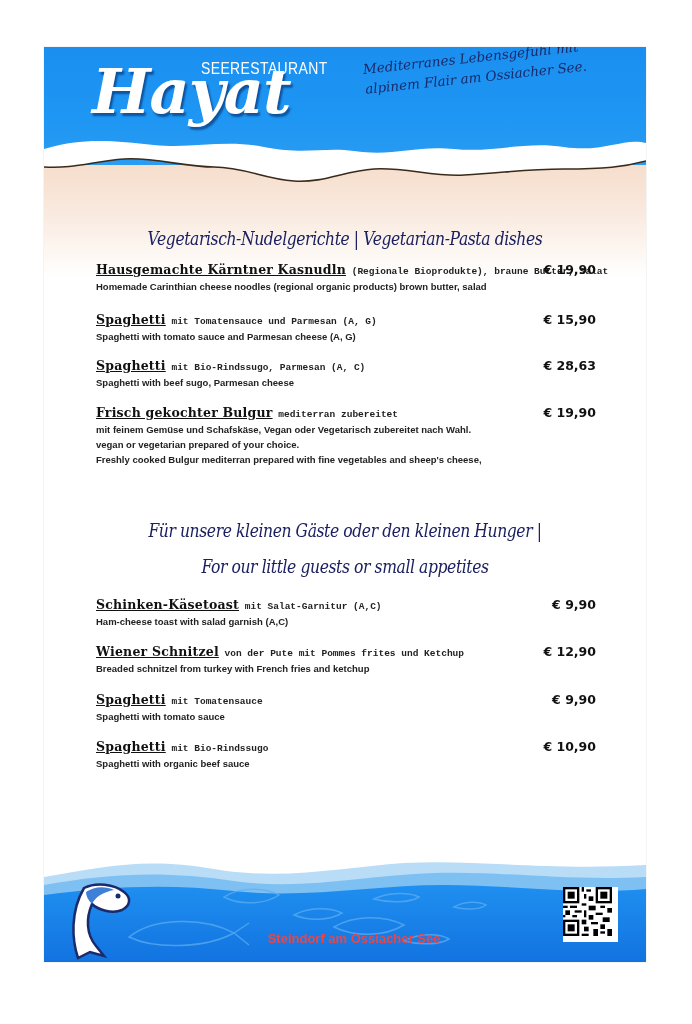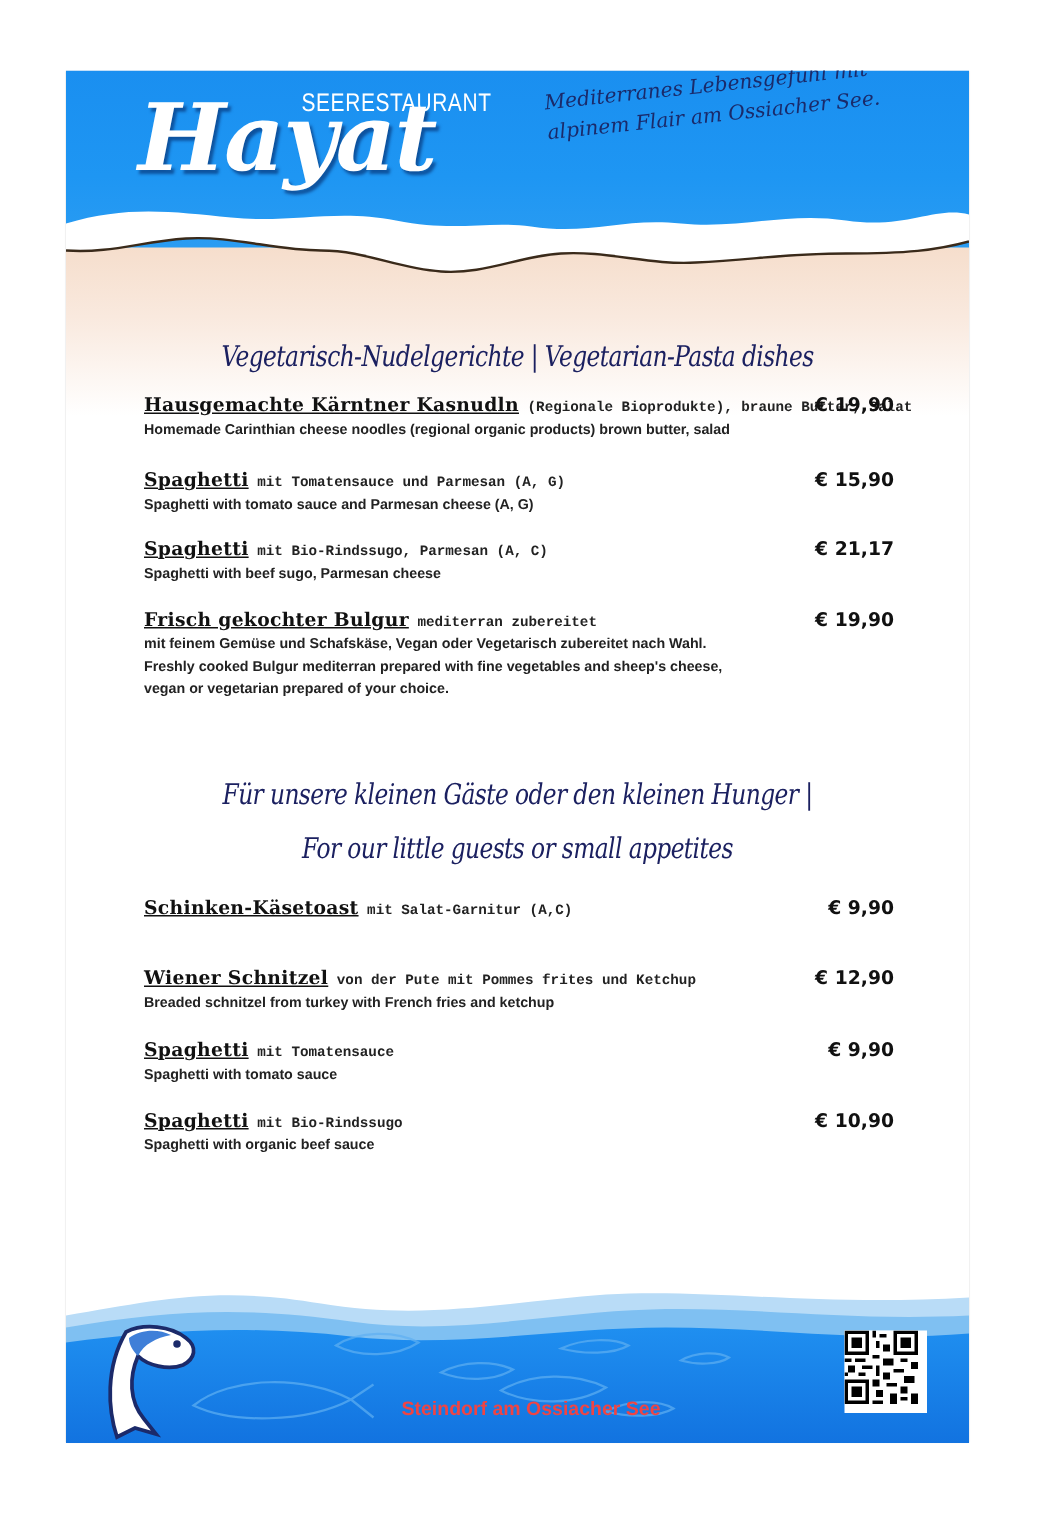--- a/index.html
+++ b/index.html
@@ -112,36 +112,37 @@
 
   <div class="menu-item" style="top:265px;">
     <div class="item-line1"><span class="item-name">Spaghetti</span><span class="item-desc-de"> mit Tomatensauce und Parmesan (A, G)</span></div>
     <div class="item-desc-en">Spaghetti with tomato sauce and Parmesan cheese (A, G)</div>
     <div class="price">€ 15,90</div>
   </div>
 
   <div class="menu-item" style="top:311px;">
     <div class="item-line1"><span class="item-name">Spaghetti</span><span class="item-desc-de"> mit Bio-Rindssugo, Parmesan (A, C)</span></div>
     <div class="item-desc-en">Spaghetti with beef sugo, Parmesan cheese</div>
-    <div class="price">€ 21,17</div>
+    <div class="price">€ 28,63</div>
   </div>
 
   <div class="menu-item" style="top:358px;">
     <div class="item-line1"><span class="item-name">Frisch gekochter Bulgur</span><span class="item-desc-de"> mediterran zubereitet</span></div>
     <div class="item-extra">mit feinem Gemüse und Schafskäse, Vegan oder Vegetarisch zubereitet nach Wahl.</div>
+    <div class="item-desc-en">vegan or vegetarian prepared of your choice.</div>
     <div class="item-desc-en">Freshly cooked Bulgur mediterran prepared with fine vegetables and sheep's cheese,</div>
-    <div class="item-desc-en">vegan or vegetarian prepared of your choice.</div>
     <div class="price">€ 19,90</div>
   </div>
 
   <div class="section-title" style="top:472px;">Für unsere kleinen Gäste oder den kleinen Hunger |</div>
   <div class="section-title" style="top:508px;">For our little guests or small appetites</div>
 
   <div class="menu-item" style="top:550px;">
     <div class="item-line1"><span class="item-name">Schinken-Käsetoast</span><span class="item-desc-de"> mit Salat-Garnitur (A,C)</span></div>
+    <div class="item-desc-en">Ham-cheese toast with salad garnish (A,C)</div>
     <div class="price">€ 9,90</div>
   </div>
 
   <div class="menu-item" style="top:597px;">
     <div class="item-line1"><span class="item-name">Wiener Schnitzel</span><span class="item-desc-de"> von der Pute mit Pommes frites und Ketchup</span></div>
     <div class="item-desc-en">Breaded schnitzel from turkey with French fries and ketchup</div>
     <div class="price">€ 12,90</div>
   </div>
 
   <div class="menu-item" style="top:645px;">

